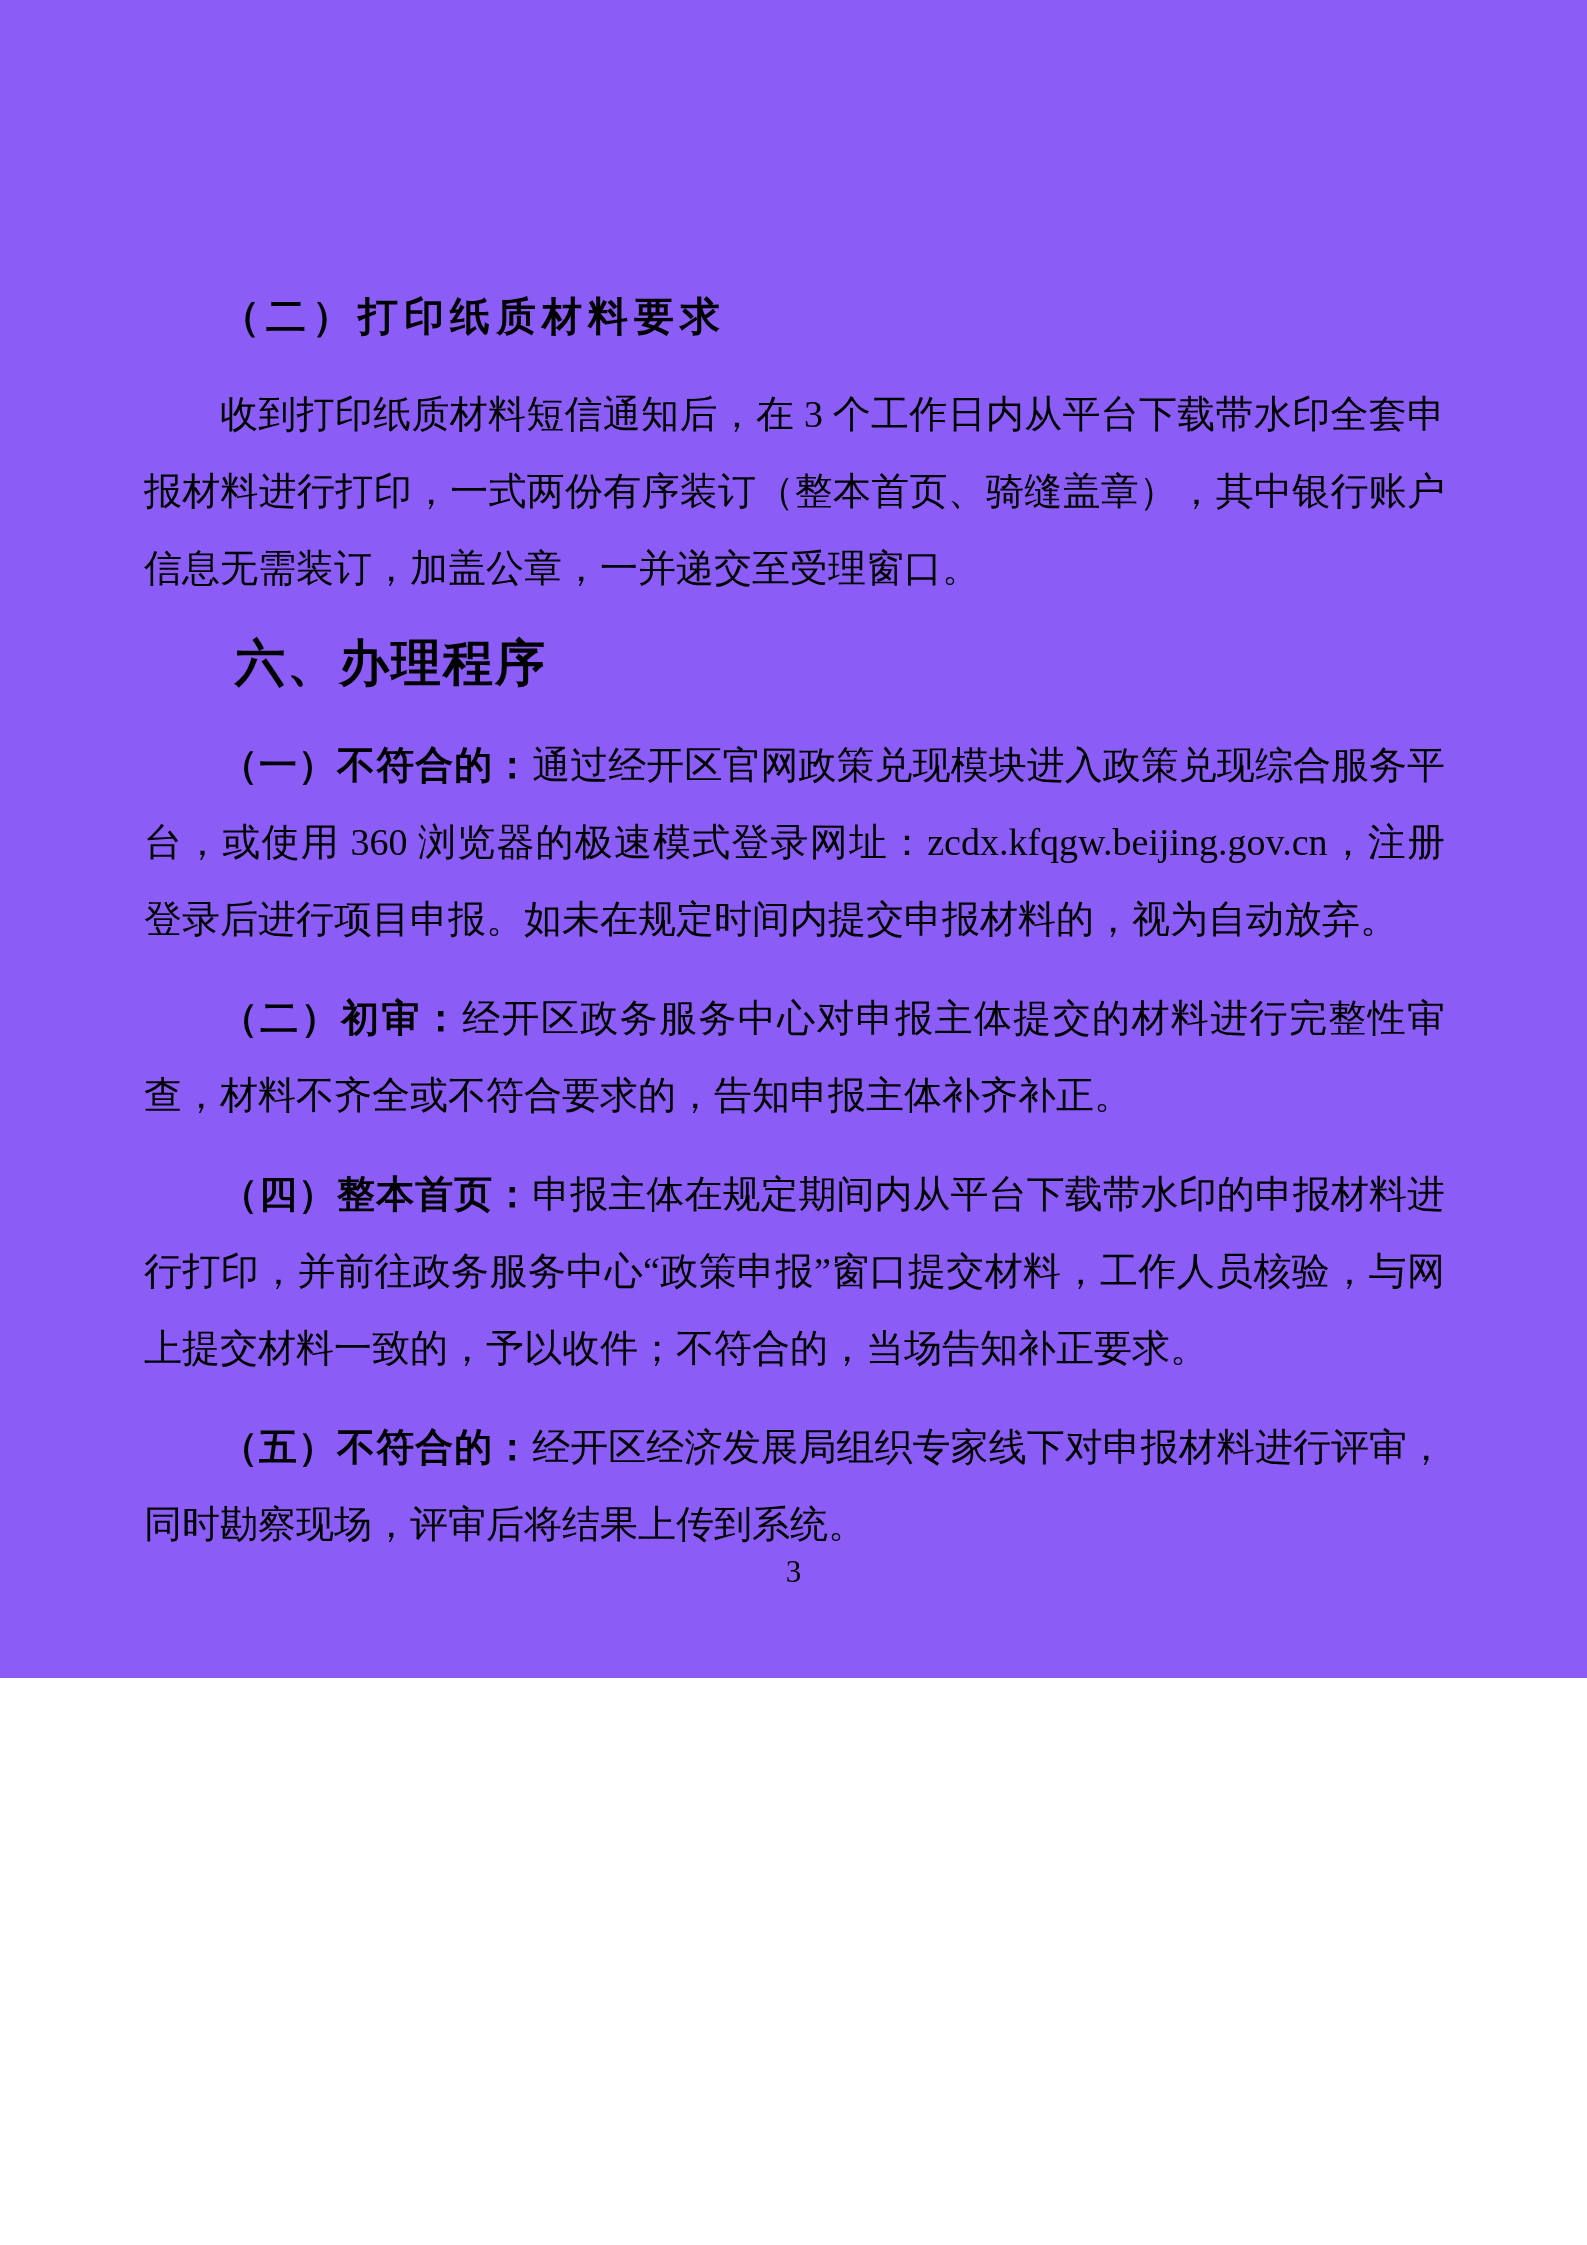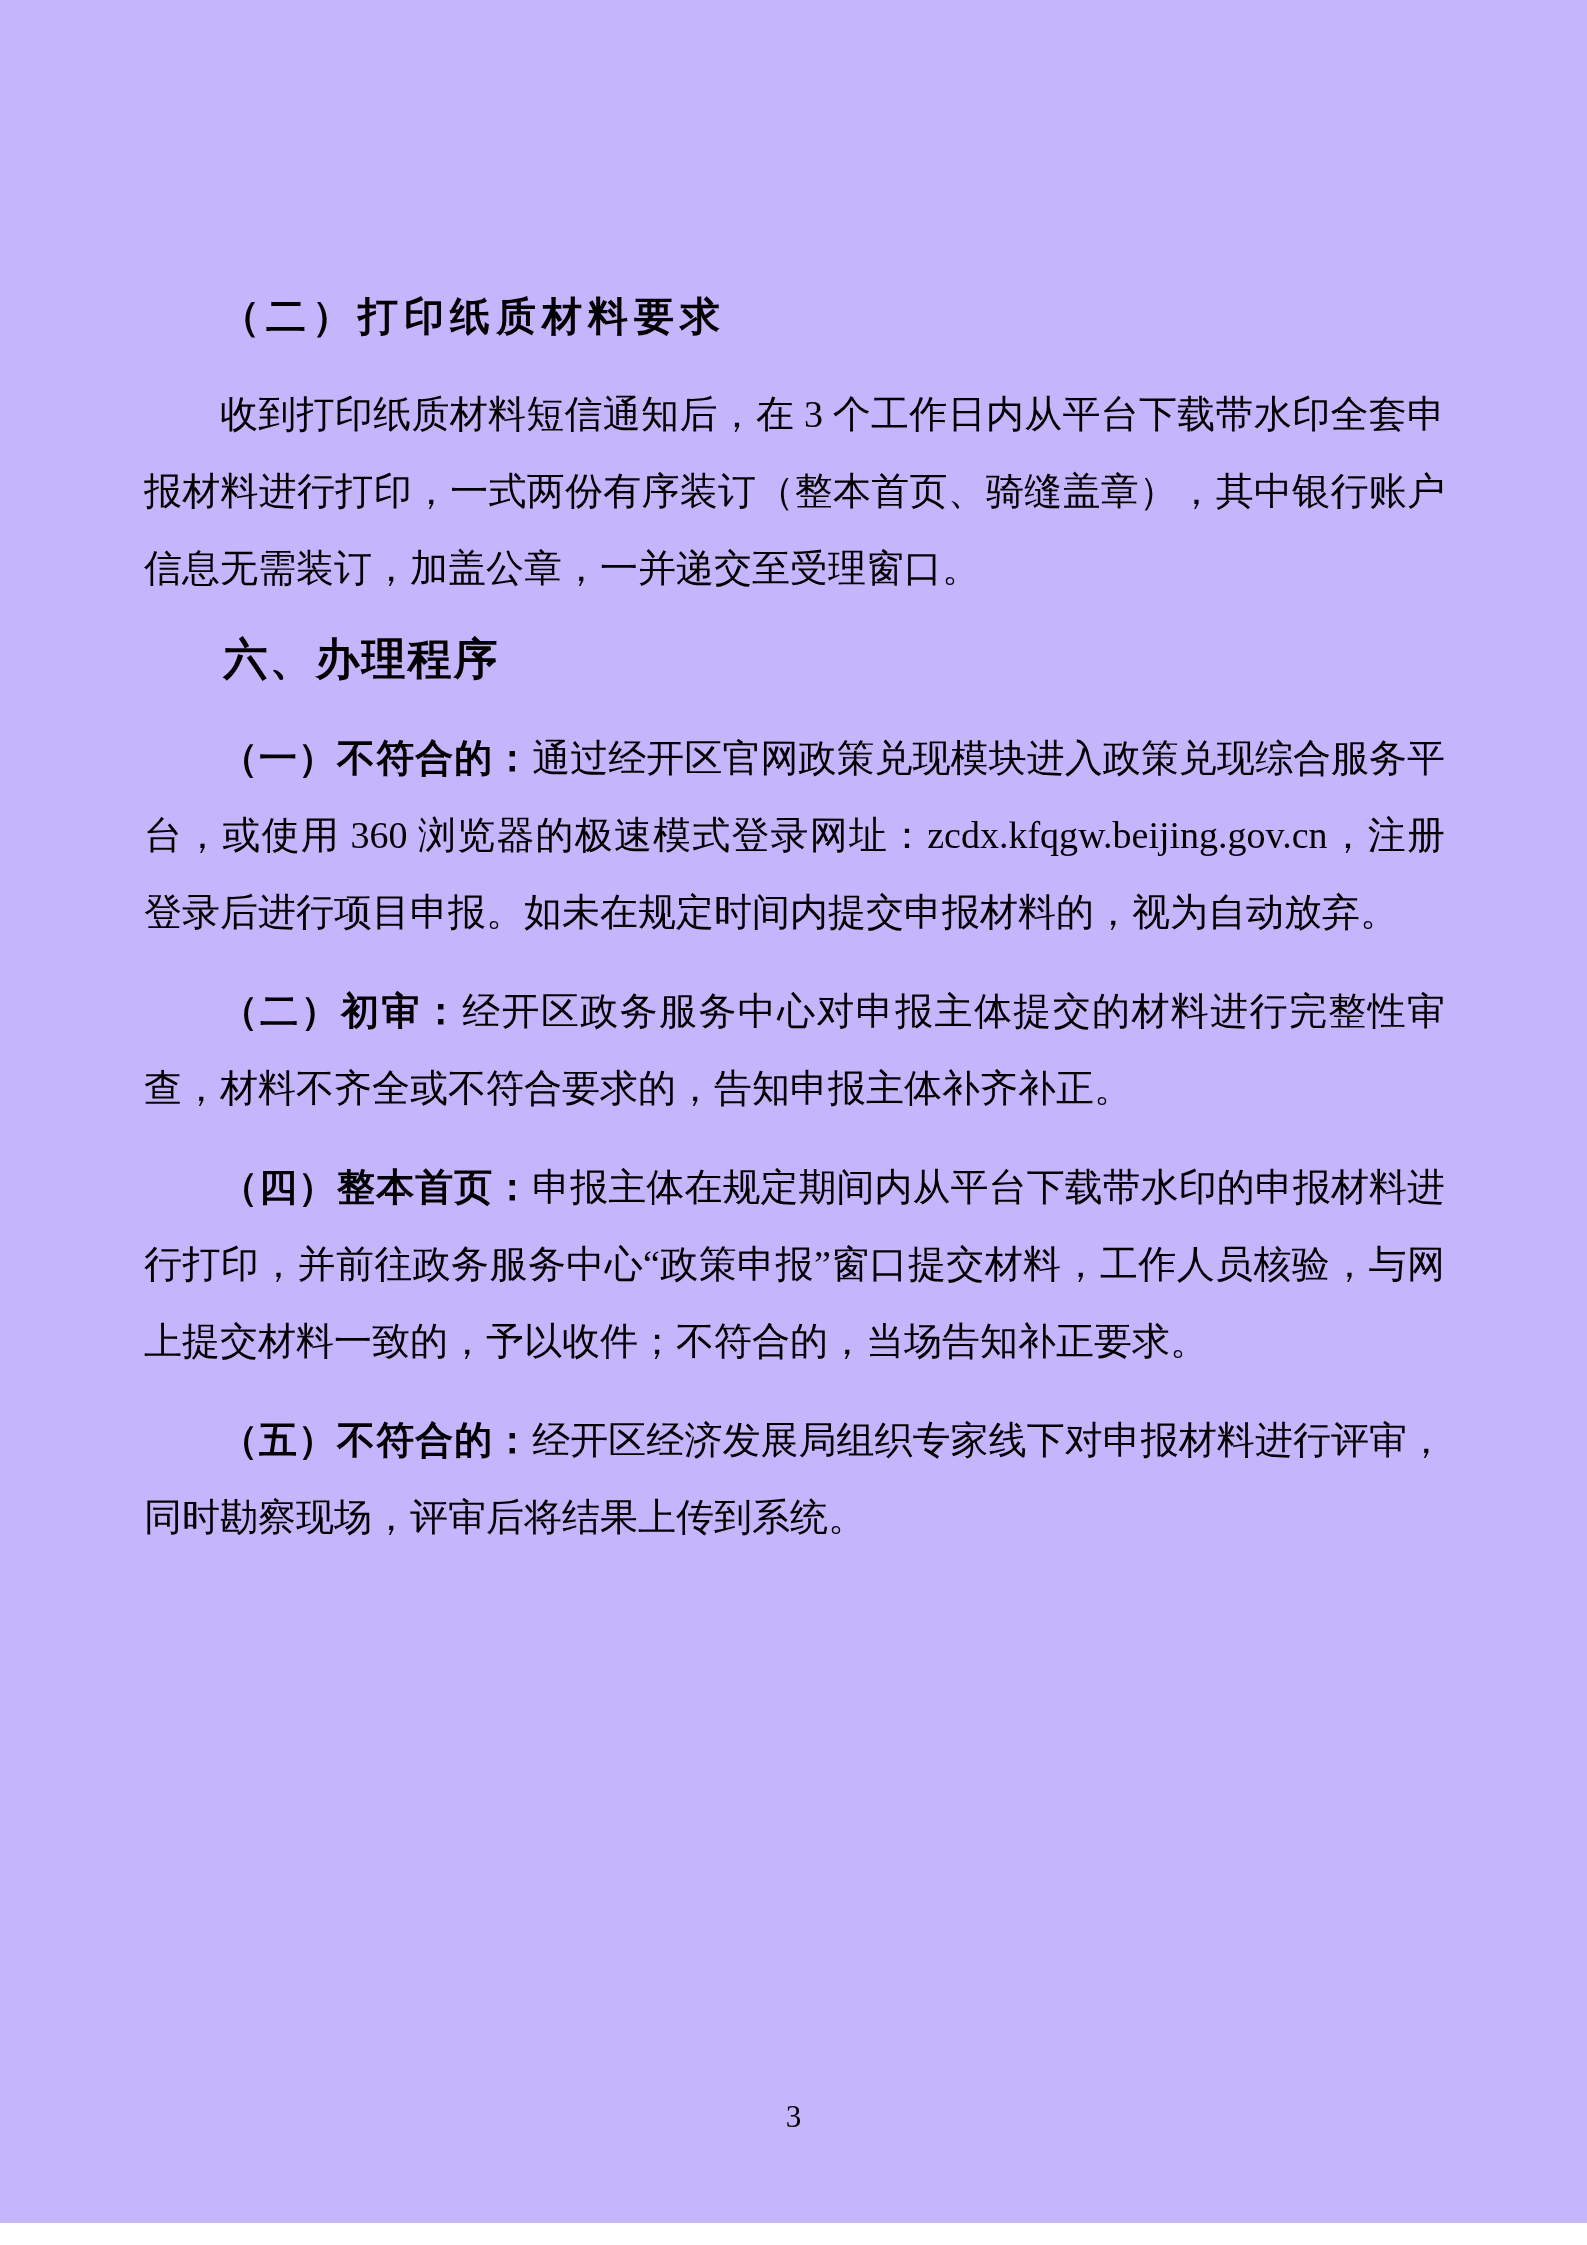--- a/index.html
+++ b/index.html
@@ -3,22 +3,22 @@
 <meta charset="utf-8">
 <style>
   html, body {
     margin: 0;
     padding: 0;
     background: #ffffff;
   }
   .page {
     position: relative;
     width: 1587px;
-    height: 2223px;
-    background: #c4b5fd;
+    height: 1678px;
+    background: #8b5cf6;
     color: #000000;
     font-family: "Liberation Serif", serif;
     overflow: hidden;
     box-sizing: border-box;
   }
   .doc {
     padding: 292px 142px 0 140px;
     box-sizing: border-box;
   }
   
@@ -40,21 +40,21 @@
     word-break: break-all;
   }
   .para .lead {
     font-family: "Liberation Sans", sans-serif;
     font-weight: 700;
     letter-spacing: 1px;
   }
   
   .heading-hei {
     font-family: "Liberation Sans", sans-serif;
-    font-size: 44px;
+    font-size: 50px;
     font-weight: 700;
     line-height: 1.2;
     text-indent: 1.9em;
     margin: 26px 0 34px 0;
     letter-spacing: 2px;
   }
   .footer {
     position: absolute;
     bottom: 88px;
     left: 0;

